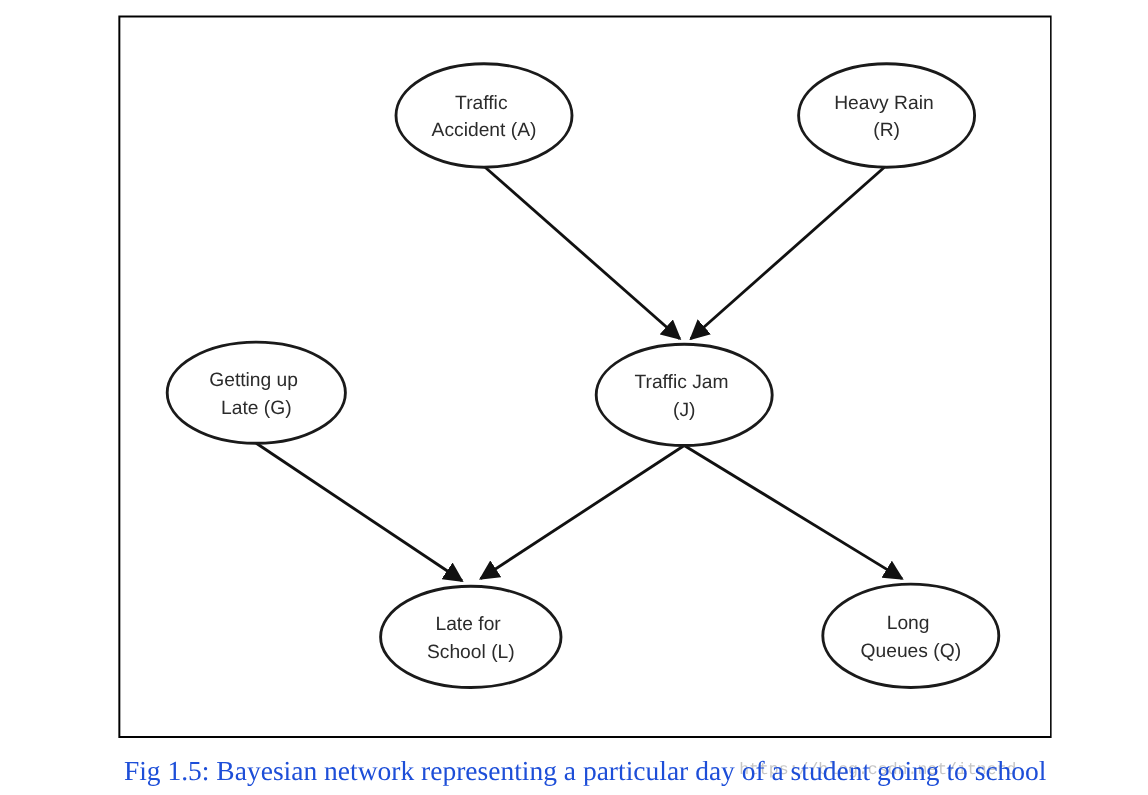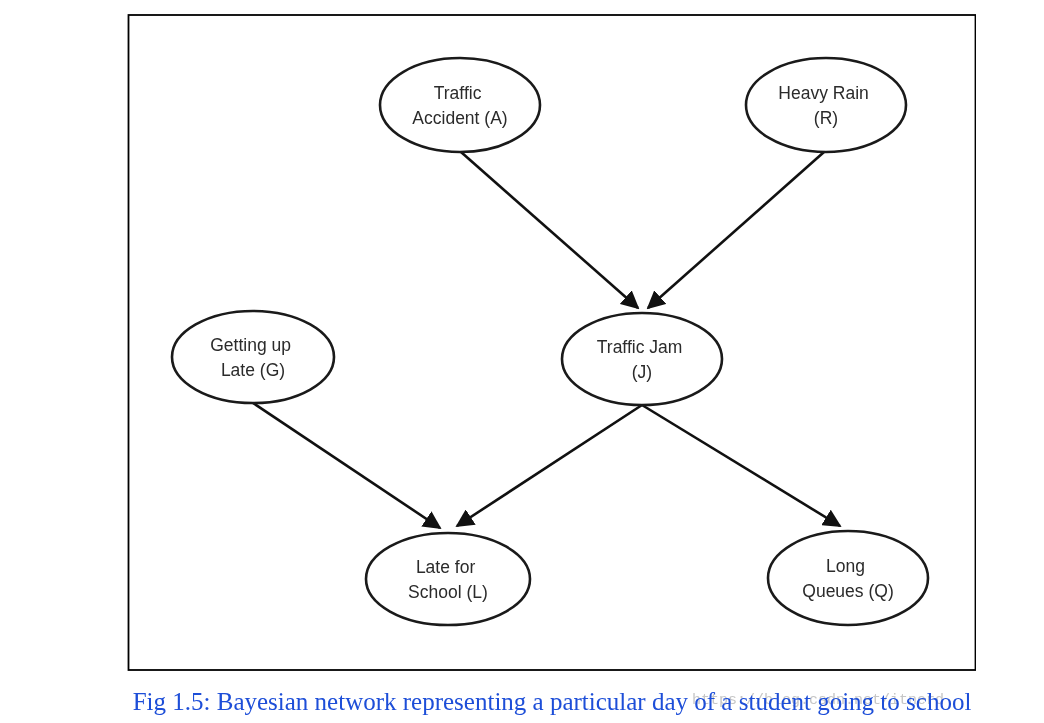--- a/index.html
+++ b/index.html
@@ -4,21 +4,20 @@
 <style>
   * { margin: 0; padding: 0; box-sizing: border-box; }
   html, body { background: #ffffff; }
   .canvas {
     position: relative;
     width: 956px;
     height: 723px;
     background: #ffffff;
     overflow: hidden;
     font-family: "Liberation Sans", sans-serif;
-    margin-left: 20px;
   }
   .diagram-svg {
     position: absolute;
     left: 0; top: 0;
     width: 1044px; height: 723px;
   }
   .node-ellipse {
     fill: #ffffff;
     stroke: #1a1a1a;
     stroke-width: 2.6;

